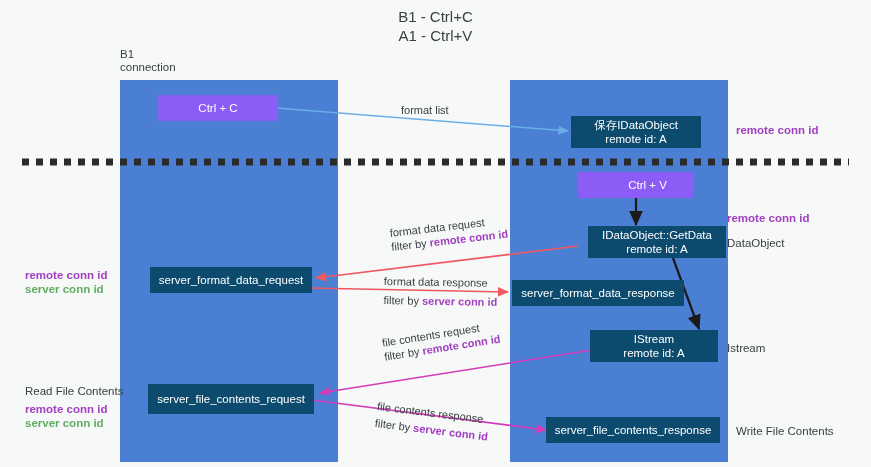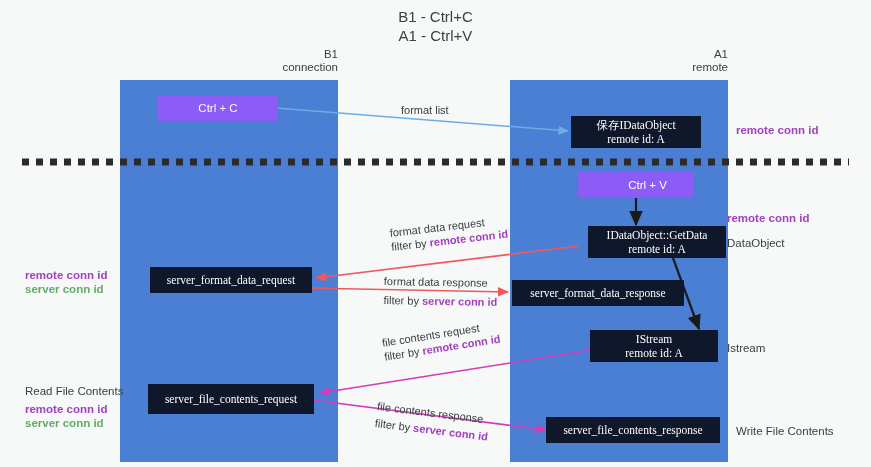--- a/index.html
+++ b/index.html
@@ -17,32 +17,32 @@
   .svglayer{position:absolute;left:0;top:0;width:871px;height:467px;pointer-events:none;}
 
   
   .title{
     position:absolute;left:0;top:7px;width:871px;text-align:center;
     font-size:15px;line-height:19px;color:#3c4043;white-space:pre-line;
   }
 
   
   .colhead{
-    position:absolute;text-align:right;font-size:11.5px;line-height:13px;
+    position:absolute;text-align:left;font-size:11.5px;line-height:13px;
     color:#3c4043;white-space:pre-line;
   }
 
   
   .box{
     position:absolute;display:flex;flex-direction:column;
     align-items:center;justify-content:center;
     color:#ffffff;font-size:11.5px;line-height:14px;text-align:center;
     white-space:pre-line;box-sizing:border-box;
   }
-  .box.orange{background:#0f172a;font-family:Liberation Serif, serif;}
+  .box.orange{background:#0c4a6e;}
   .box.green{background:#8b5cf6;}
 
   
   .lbl{position:absolute;font-size:11.5px;line-height:14px;color:#3c4043;white-space:nowrap;}
   .lbl.purple{color:#a23fc0;font-weight:bold;}
   .lbl.green{color:#5fae64;font-weight:bold;}
   .lbl.blk{color:#3c4043;}
 
   
   .rot{position:absolute;transform-origin:0 0;font-size:11px;line-height:14px;white-space:nowrap;color:#3c4043;}
@@ -54,22 +54,20 @@
 <div id="stage">
 
   <div class="col" style="left:120px;top:80px;width:218px;height:382px;"></div>
   <div class="col" style="left:510px;top:80px;width:218px;height:382px;"></div>
 
   <div class="title">B1 - Ctrl+C
 A1 - Ctrl+V</div>
 
   <div class="colhead" style="left:120px;top:48px;width:218px;">B1
 connection</div>
-  <div class="colhead" style="left:510px;top:48px;width:218px;">A1
-remote</div>
 
   <svg class="svglayer" viewBox="0 0 871 467">
     <defs>
       <marker id="ah-blue" markerWidth="7" markerHeight="7" refX="6" refY="3.2" orient="auto">
         <path d="M0,0.4 L6.6,3.2 L0,6 z" fill="#6aaee8"></path>
       </marker>
       <marker id="ah-red" markerWidth="7" markerHeight="7" refX="6" refY="3.2" orient="auto">
         <path d="M0,0.4 L6.6,3.2 L0,6 z" fill="#f0585e"></path>
       </marker>
       <marker id="ah-mag" markerWidth="7" markerHeight="7" refX="6" refY="3.2" orient="auto">

